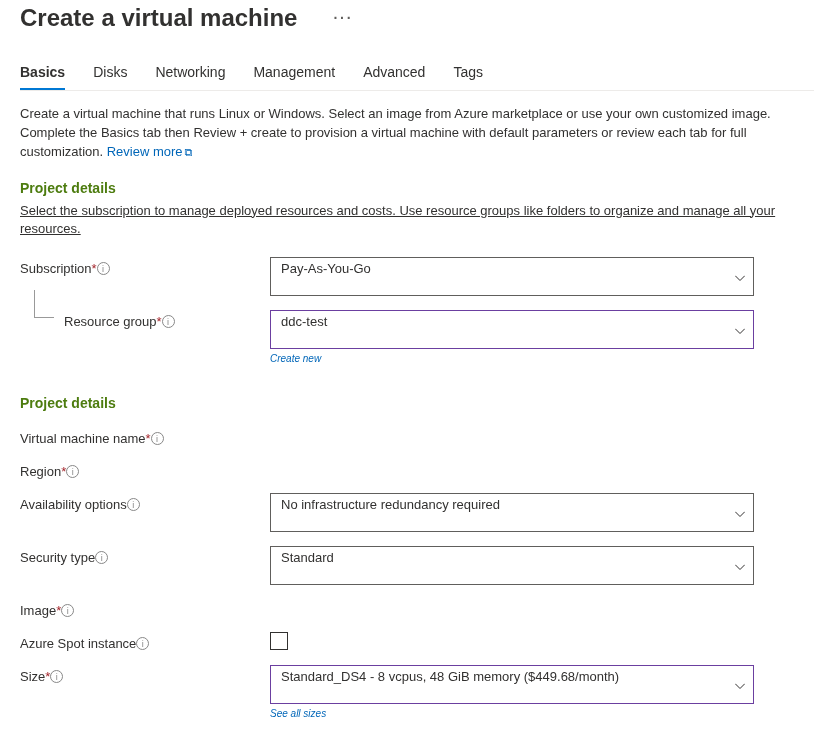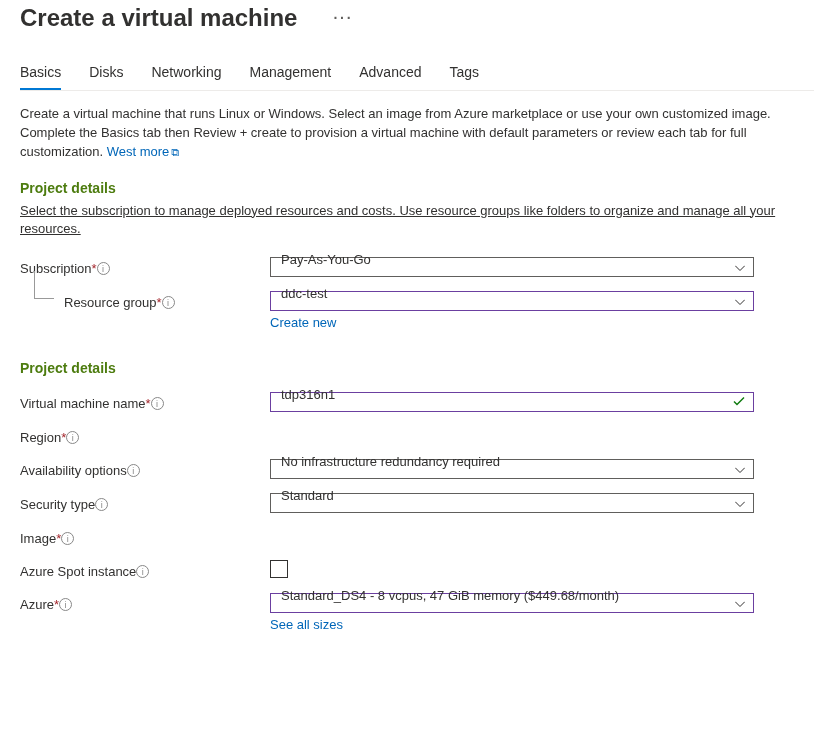--- a/index.html
+++ b/index.html
@@ -28,21 +28,21 @@
       margin-bottom: 14px;
     }
     .tab {
       padding-bottom: 8px;
       font-size: 14px;
       color: #323130;
       cursor: pointer;
       border-bottom: 2px solid transparent;
     }
     .tab.active {
-      font-weight: 400;
+      font-weight: 700;
       border-bottom: 2px solid #0078d4;
       text-align: center;
     }
     .intro {
       font-size: 13px;
       color: #323130;
       line-height: 1.45;
       margin-bottom: 18px;
     }
     .link { color: #0066b8; text-decoration: none; cursor: pointer; }
@@ -92,21 +92,21 @@
       font-size: 9px;
       color: #888;
       align-items: center;
       justify-content: center;
       cursor: pointer;
       font-style: normal;
     }
     .field-control { flex: 1; max-width: 484px; }
     .select-box, .text-input {
       width: 100%;
-      height: 20px;
+      height: 39px;
       border: 1px solid #605e5c;
       background: #fff;
       padding: 0 26px 16px 10px;
       font-family: inherit;
       font-size: 13px;
       color: #323130;
       position: relative;
       display: flex;
       align-items: center;
       cursor: pointer;
@@ -115,21 +115,21 @@
       border-color: #6b3fa0;
     }
     .select-chevron, .check-mark {
       position: absolute;
       right: 8px;
       top: 50%;
       transform: translateY(-50%);
     }
     .select-chevron svg { width: 10px; height: 6px; }
     .check-mark svg { width: 12px; height: 10px; }
-    .sub-link { font-size: 13px; color: #0066b8; margin-top: 4px; display: inline-block; cursor: pointer; }
+    .sub-link { font-size: 10px; color: #0066b8; margin-top: 4px; display: inline-block; cursor: pointer; font-style: italic; }
     .sub-text-muted { font-size: 13px; color: #888; }
     .img-thumb {
       width: 18px; height: 18px;
       background: #193a6e;
       margin-right: 6px;
       display: inline-flex;
       align-items: center;
       justify-content: center;
       color: #fff;
       font-size: 6px;
@@ -155,21 +155,21 @@
   <div class="tab active">Basics</div>
   <div class="tab">Disks</div>
   <div class="tab">Networking</div>
   <div class="tab">Management</div>
   <div class="tab">Advanced</div>
   <div class="tab">Tags</div>
 </div>
 
 <p class="intro">
   <span>Create a virtual machine that runs Linux or Windows. Select an image from Azure marketplace or use your own customized image. Complete the Basics tab then Review + create to provision a virtual machine with default parameters or review each tab for full customization. </span>
-  <a class="link"><span>West more</span><span class="ext-icon">⧉</span></a>
+  <a class="link"><span>Review more</span><span class="ext-icon">⧉</span></a>
 </p>
 
 <div class="section-heading">Project details</div>
 <p class="section-desc">Select the subscription to manage deployed resources and costs. Use resource groups like folders to organize and manage all your resources.</p>
 
 <div class="field-row">
   <div class="field-label">
     <span>Subscription</span>
     <span class="req">*</span>
     <span class="info-icon">i</span>
@@ -206,28 +206,20 @@
 
 <div class="section-heading">Project details</div>
 <div style="height:10px"></div>
 
 <div class="field-row">
   <div class="field-label">
     <span>Virtual machine name</span>
     <span class="req">*</span>
     <span class="info-icon">i</span>
   </div>
-  <div class="field-control">
-    <div class="text-input validated">
-      <span>tdp316n1</span>
-      <span class="check-mark"><svg viewBox="0 0 12 10">
-            <path d="M1 5 L4 8 L11 1" stroke="#107c10" stroke-width="1.5" fill="none"></path>
-          </svg></span>
-    </div>
-  </div>
 </div>
 
 <div class="field-row">
   <div class="field-label">
     <span>Region</span>
     <span class="req">*</span>
     <span class="info-icon">i</span>
   </div>
 </div>
 
@@ -274,26 +266,26 @@
     <span>Azure Spot instance</span>
     <span class="info-icon">i</span>
   </div>
   <div class="field-control">
     <div class="checkbox"></div>
   </div>
 </div>
 
 <div class="field-row">
   <div class="field-label">
-    <span>Azure</span>
+    <span>Size</span>
     <span class="req">*</span>
     <span class="info-icon">i</span>
   </div>
   <div class="field-control">
     <div class="select-box validated">
-      <span>Standard_DS4 - 8 vcpus, 47 GiB memory ($449.68/month)</span>
+      <span>Standard_DS4 - 8 vcpus, 48 GiB memory ($449.68/month)</span>
       <span class="select-chevron"><svg viewBox="0 0 10 6">
             <path d="M0 0 L5 5 L10 0" stroke="#323130" stroke-width="1" fill="none"></path>
           </svg></span>
     </div>
     <span class="sub-link">See all sizes</span>
   </div>
 </div>
 
 </body></html>

